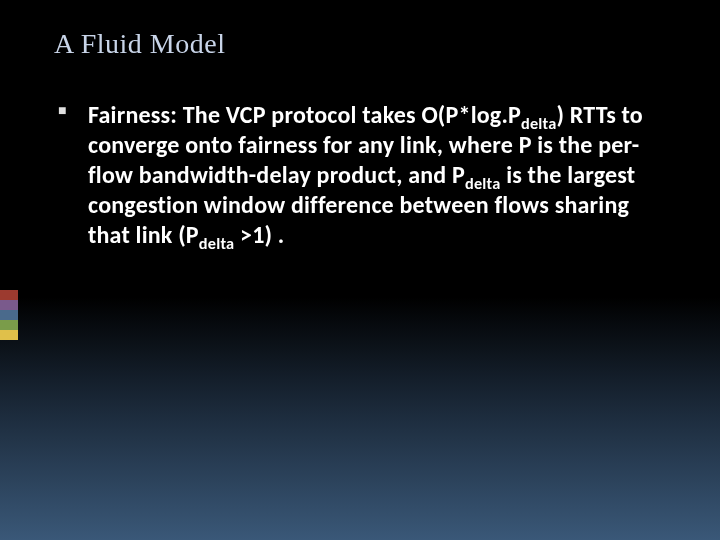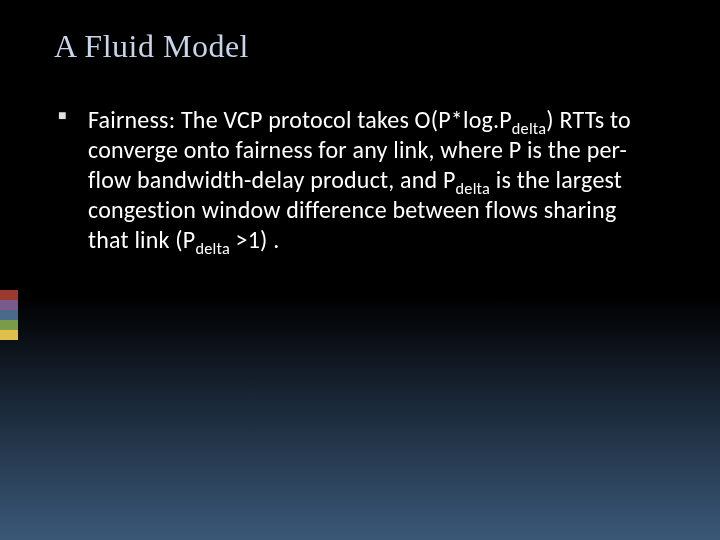--- a/index.html
+++ b/index.html
@@ -10,37 +10,37 @@
     color: #ffffff;
     position: relative;
   }
   .slide {
     width: 100%;
     height: 100%;
     padding: 28px 58px 40px 58px;
   }
   .title {
     font-family: "Perpetua", "Georgia", "Times New Roman", serif;
-    font-size: 32px;
+    font-size: 28px;
     font-weight: 400;
     color: #c8d4e8;
     letter-spacing: 0.5px;
     margin-bottom: 40px;
     margin-left: -4px;
   }
   .body-list {
     list-style: none;
     padding-left: 30px;
   }
   .body-list li {
     position: relative;
     font-size: 24px;
     line-height: 1.25;
     color: #ffffff;
-    font-weight: 400;
+    font-weight: 700;
     letter-spacing: 0.2px;
   }
   .body-list li::before {
     content: "■";
     position: absolute;
     left: -30px;
     top: 2px;
     font-size: 14px;
     color: #e0e0e0;
   }

